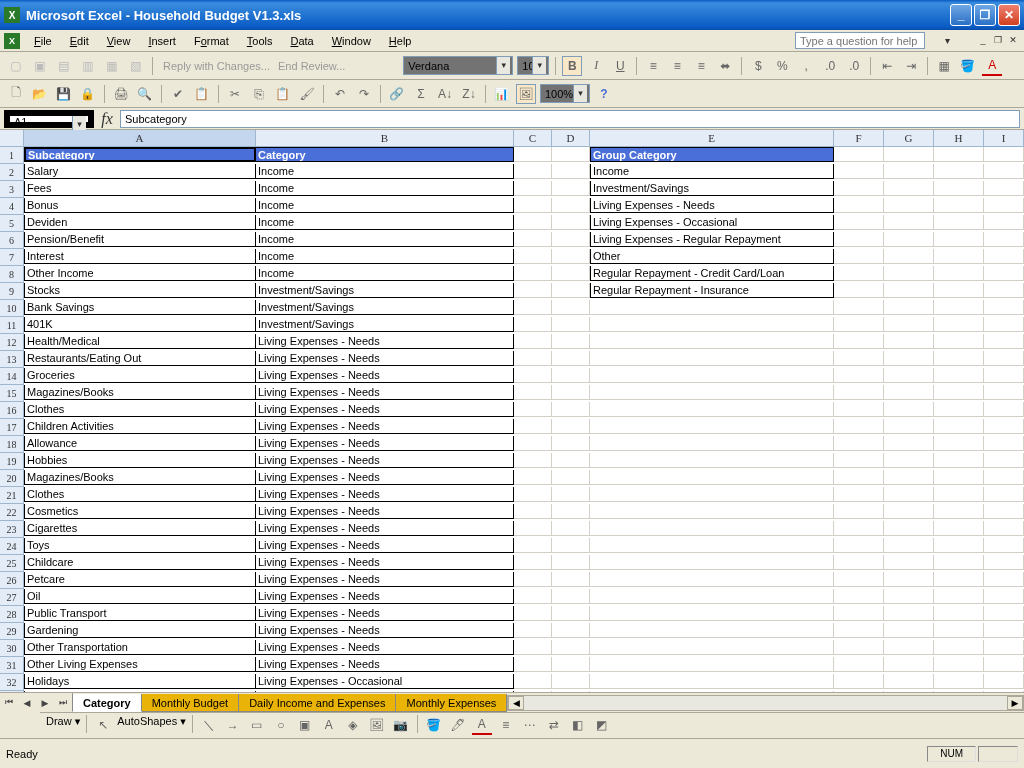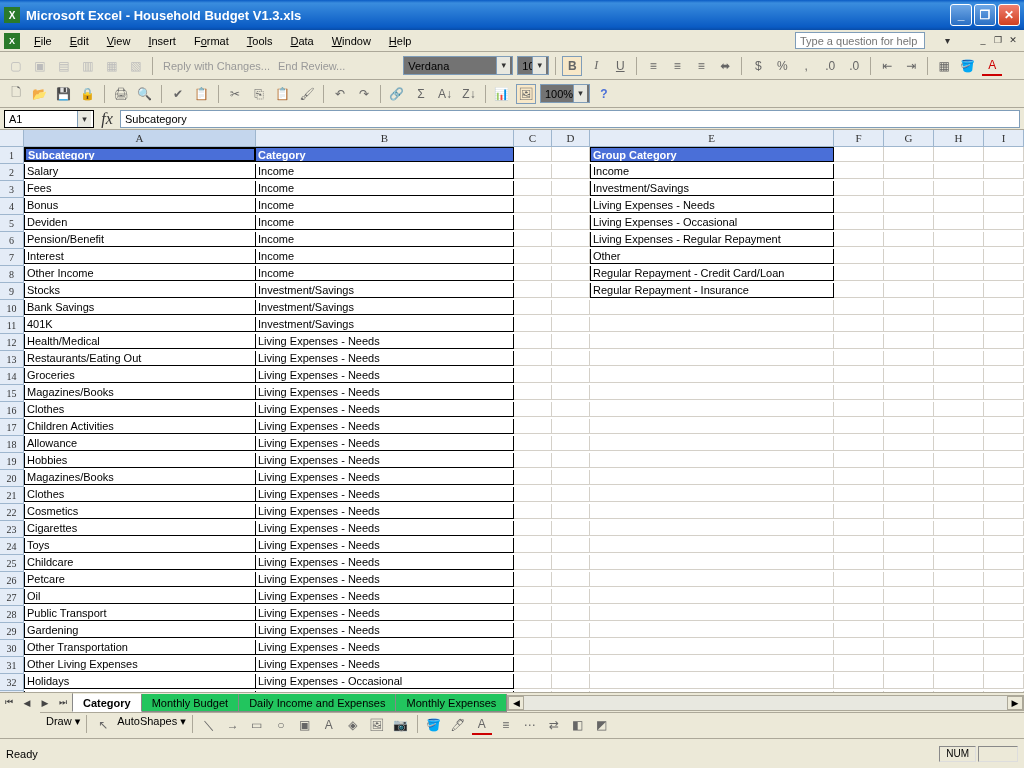--- a/index.html
+++ b/index.html
@@ -22,47 +22,47 @@
 .tbtn { width: 20px; height: 20px; display: inline-flex; align-items: center; justify-content: center; color: #666; font-size: 12px; cursor:default; }
 .tbtn.disabled { color: #bbb; }
 .sep { width: 1px; height: 18px; background: #aca899; margin: 0 2px; }
 .font-combo { border: 1px solid #7f9db9; background: #737373; height: 19px; display: flex; align-items: center; padding: 0 16px 0 4px; position: relative; font-size: 11px; }
 .font-combo::after { content: "▾"; position: absolute; right: 2px; font-size: 9px; color: #333; background:#e8e8e0; width:13px; text-align:center; border-left:1px solid #7f9db9; height:17px; line-height:17px; }
 .font-name { width: 110px; }
 .font-size { width: 32px; }
 .zoom-combo { width: 50px; }
 .reply-text { color: #999; font-size: 11px; margin-left: 4px; }
 .name-box-bar { background: #ece9d8; height: 22px; display: flex; align-items: center; padding: 2px 4px; border-bottom: 1px solid #aca899; gap: 4px; }
-.name-box { border: 1px solid #000000; background: #fff; width: 90px; height: 18px; display: flex; align-items: center; padding: 0 4px; font-size: 11px; position: relative; }
+.name-box { border: 6px solid #000000; background: #fff; width: 90px; height: 18px; display: flex; align-items: flex-start; padding: 0 4px; font-size: 11px; position: relative; }
 .name-box::after { content: "▾"; position: absolute; right: 2px; font-size: 9px; color: #333; background:#e8e8e0; width:13px; text-align:center; border-left:1px solid #7f9db9; height:16px; line-height:16px; }
 .fx-btn { width: 18px; height: 18px; display: inline-flex; align-items: center; justify-content: center; font-style: italic; font-family: 'Times New Roman'; font-size: 16px; color:#333; }
 .formula-bar { border: 1px solid #7f9db9; background: #fff; flex: 1; height: 18px; padding: 0 4px; font-size: 11px; display: flex; align-items: center; }
 .sheet-area { flex: 1; background: #fff; position: relative; overflow: hidden; }
 .grid { display: grid; grid-template-columns: 24px 232px 258px 38px 38px 244px 50px 50px 50px 40px; font-family: Verdana, sans-serif; font-size: 11px; }
 .col-hdr, .row-hdr, .corner { background: #e4ecf7; border-right: 1px solid #9eb6ce; border-bottom: 1px solid #9eb6ce; text-align: center; font-size: 11px; color: #333; height: 17px; line-height: 17px; font-family: Tahoma; }
 .corner { background: #e4ecf7; }
 .col-hdr.sel { background: #c4d6ed; }
 .row-hdr { font-size: 10px; }
 .cell { border-right: 1px solid #d4d0c8; border-bottom: 1px solid #d4d0c8; height: 15px; line-height: 14px; padding: 0 2px; overflow: hidden; white-space: nowrap; color: #000; }
 .cell.data-border { border-right: 1px solid #000; border-bottom: 1px solid #000; }
 .cell.data-border-l { border-left: 1px solid #000; }
 .cell.data-border-t { border-top: 1px solid #000; }
 .cell.hdr-row { background: #4a6fd8; color: #fff; font-weight: bold; border-bottom: 1px solid #000; border-right: 1px solid #000; }
 .cell.selected { border: 2px solid #000; height: 15px; line-height: 13px; }
 .cell.empty { }
 .sheet-tabs { background: #ece9d8; height: 20px; display: flex; align-items: center; border-top: 1px solid #aca899; font-size: 11px; }
 .tab-nav { display: flex; border-right: 1px solid #aca899; height: 100%; }
 .tab-nav-btn { width: 18px; display: inline-flex; align-items: center; justify-content: center; font-size: 9px; color: #444; }
-.tab { padding: 0 10px; height: 18px; line-height: 18px; border: 1px solid #888; border-top: none; background: #22c55e; margin-left: -1px; position: relative; }
+.tab { padding: 0 10px; height: 18px; line-height: 18px; border: 1px solid #888; border-top: none; background: #eab308; margin-left: -1px; position: relative; }
 .tab.active { background: #fff; font-weight: bold; border-bottom: 1px solid #fff; z-index: 2; }
 .tab-scroll-track { flex: 1; height: 16px; background: #e8e8e0; border: 1px solid #aca899; margin: 1px 0; display:flex; align-items:center; }
 .tab-scroll-track .arrow { width: 16px; height: 14px; background:#ece9d8; border:1px solid #aca899; font-size:9px; display:inline-flex;align-items:center;justify-content:center; }
 .draw-bar { background: #ece9d8; height: 26px; display: flex; align-items: flex-start; padding: 2px 6px; gap: 4px; border-top: 1px solid #aca899; margin-left: 40px; }
 .status-bar { background: #ece9d8; height: 30px; display: flex; align-items: center; padding: 0 6px; border-top: 1px solid #aca899; font-size: 11px; }
-.status-cell { padding: 0 6px; border: 1px inset #ddd; height: 16px; line-height: 14px; margin-left: 2px; font-size: 10px; }
+.status-cell { padding: 0 12px; border: 1px inset #ddd; height: 16px; line-height: 14px; margin-left: 2px; font-size: 10px; }
 .status-cell.wide { border:none; flex:1; }
 </style>
 </head>
 <body>
 
 <div class="titlebar">
   <span class="app-icon">X</span>
   <span class="title">Microsoft Excel - Household Budget V1.3.xls</span>
   <div class="win-btns">
     <span class="win-btn">_</span>

